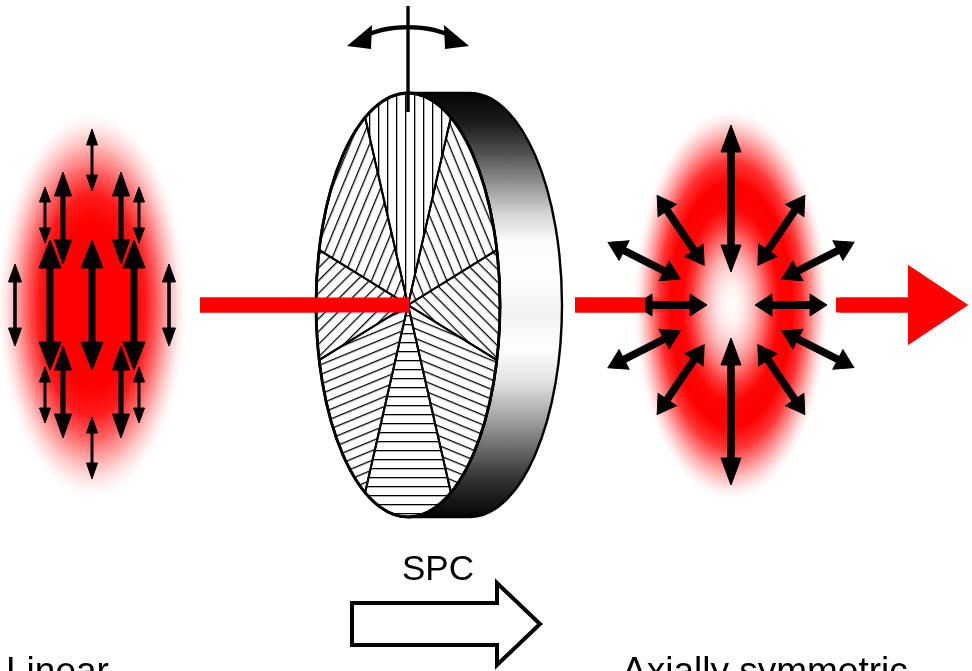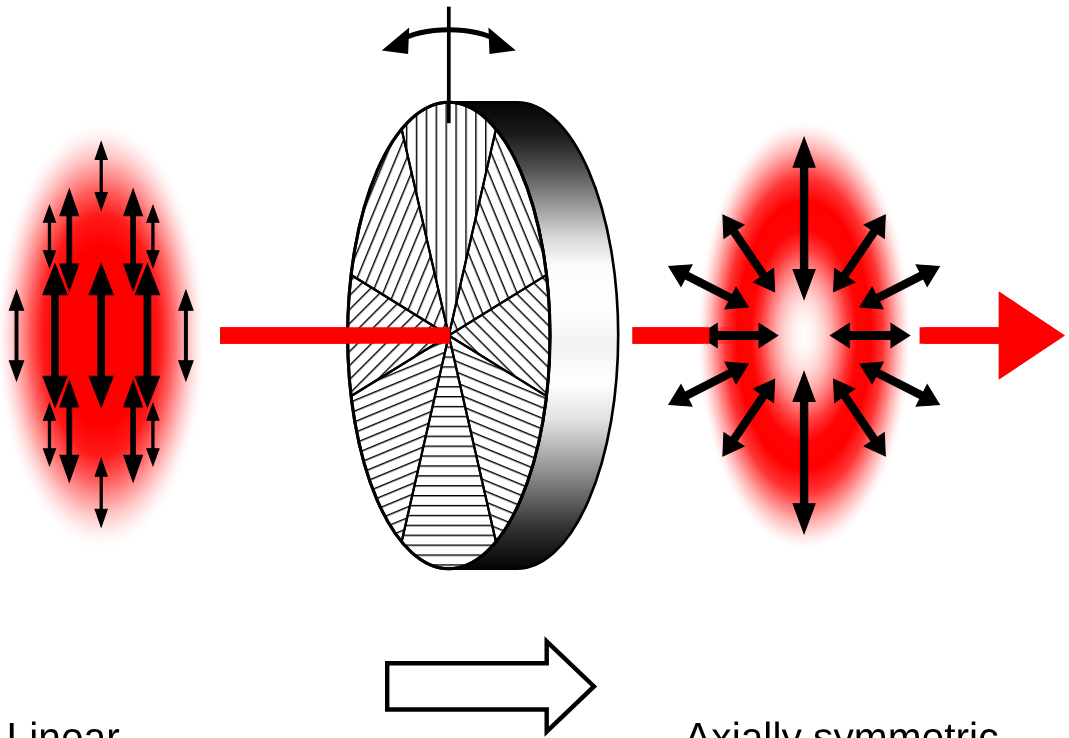--- a/index.html
+++ b/index.html
@@ -352,14 +352,15 @@
   <div class="caption-text" id="caption-left">
     <div>Linear</div>
     
   </div>
 
   <div class="caption-text" id="caption-right">
     <div>Axially symmetric</div>
     
   </div>
 
+  <div id="spc-label">SPC</div>
 
 </div>
 
 </body></html>

